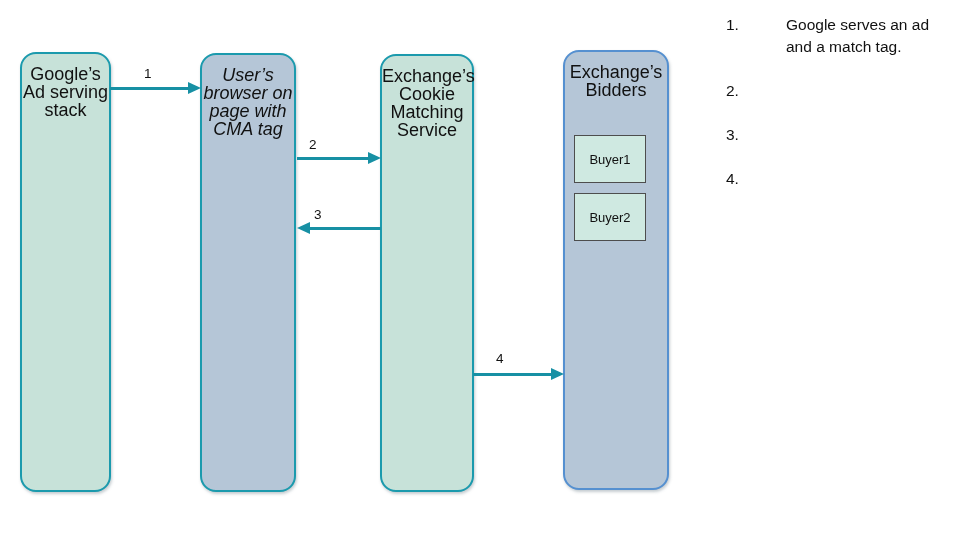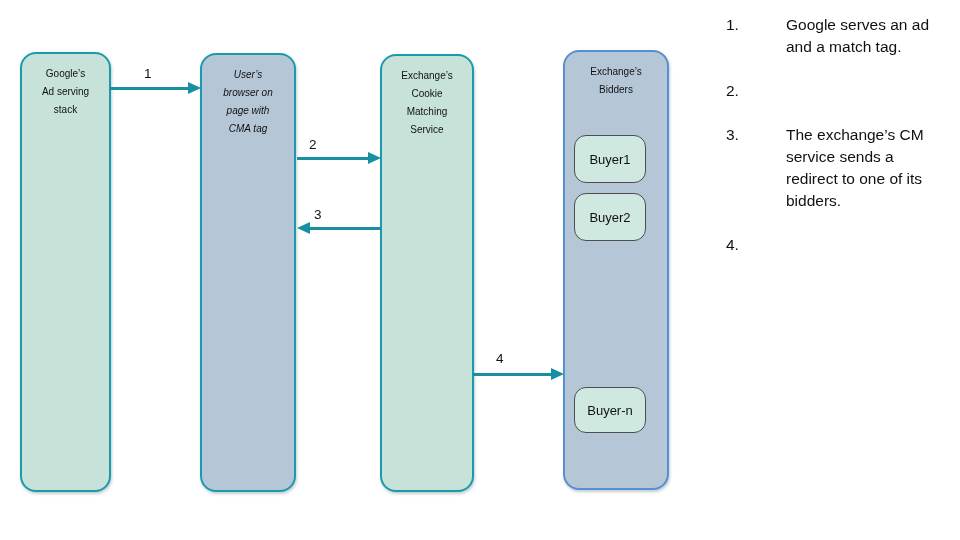--- a/index.html
+++ b/index.html
@@ -12,31 +12,31 @@
     --arrow:#1790a4;
     --ink:#111111;
   }
   html,body{margin:0;padding:0;background:#ffffff;}
   body{font-family:"Liberation Sans", sans-serif;color:var(--ink);}
   .canvas{position:relative;width:960px;height:540px;background:#ffffff;overflow:hidden;}
 
   
   .node{position:absolute;border-radius:16px;border:2px solid var(--teal_border);
         box-shadow:1px 2px 3px rgba(90,110,120,0.35);box-sizing:border-box;}
-  .node-label{white-space:pre-line;text-align:center;font-size:10px;line-height:18px;
+  .node-label{white-space:pre-line;text-align:center;font-size:18px;line-height:18px;
         padding-top:11px;color:var(--ink);}
   .green{background:var(--green_fill);}
   .blue{background:var(--blue_fill);}
   .n1{left:20px;top:52px;width:91px;height:440px;}
   .n2{left:200px;top:53px;width:96px;height:439px;font-style:italic;}
   .n3{left:380px;top:54px;width:94px;height:438px;}
   .n4{left:563px;top:50px;width:106px;height:440px;border-color:var(--blue_border);}
 
   
-  .buyer{position:absolute;width:72px;height:48px;border-radius:12px;
+  .buyer{position:absolute;width:72px;height:48px;border-radius:0;
          background:var(--buyer_fill);border:1.5px solid var(--buyer_border);
          display:flex;align-items:center;justify-content:center;font-size:13px;
          box-sizing:border-box;}
   .b1{left:574px;top:135px;}
   .b2{left:574px;top:193px;}
   .b3{left:574px;top:250px;}
   .b4{left:574px;top:387px;height:46px;}
 
   
   .arrow{position:absolute;height:0;}
@@ -90,23 +90,20 @@
     <div class="node-label">Exchange’s
 Bidders</div>
   </div>
 
   <div class="buyer b1">
     <span>Buyer1</span>
   </div>
   <div class="buyer b2">
     <span>Buyer2</span>
   </div>
-  <div class="buyer b4">
-    <span>Buyer-n</span>
-  </div>
 
   <div class="arrow right a1">
     <div class="shaft"></div>
     <div class="head"></div>
   </div>
   <div class="arrow right a2">
     <div class="shaft"></div>
     <div class="head"></div>
   </div>
   <div class="arrow left a3">
@@ -127,23 +124,19 @@
     <div class="step">
       <span class="num">1.</span>
       <span class="txt">Google serves an ad
 and a match tag.</span>
     </div>
     <div class="step">
       <span class="num">2.</span>
     </div>
     <div class="step">
       <span class="num">3.</span>
-      <span class="txt">The exchange’s CM
-service sends a
-redirect to one of its
-bidders.</span>
     </div>
     <div class="step">
       <span class="num">4.</span>
     </div>
   </div>
 
 </div>
 
 </body></html>

